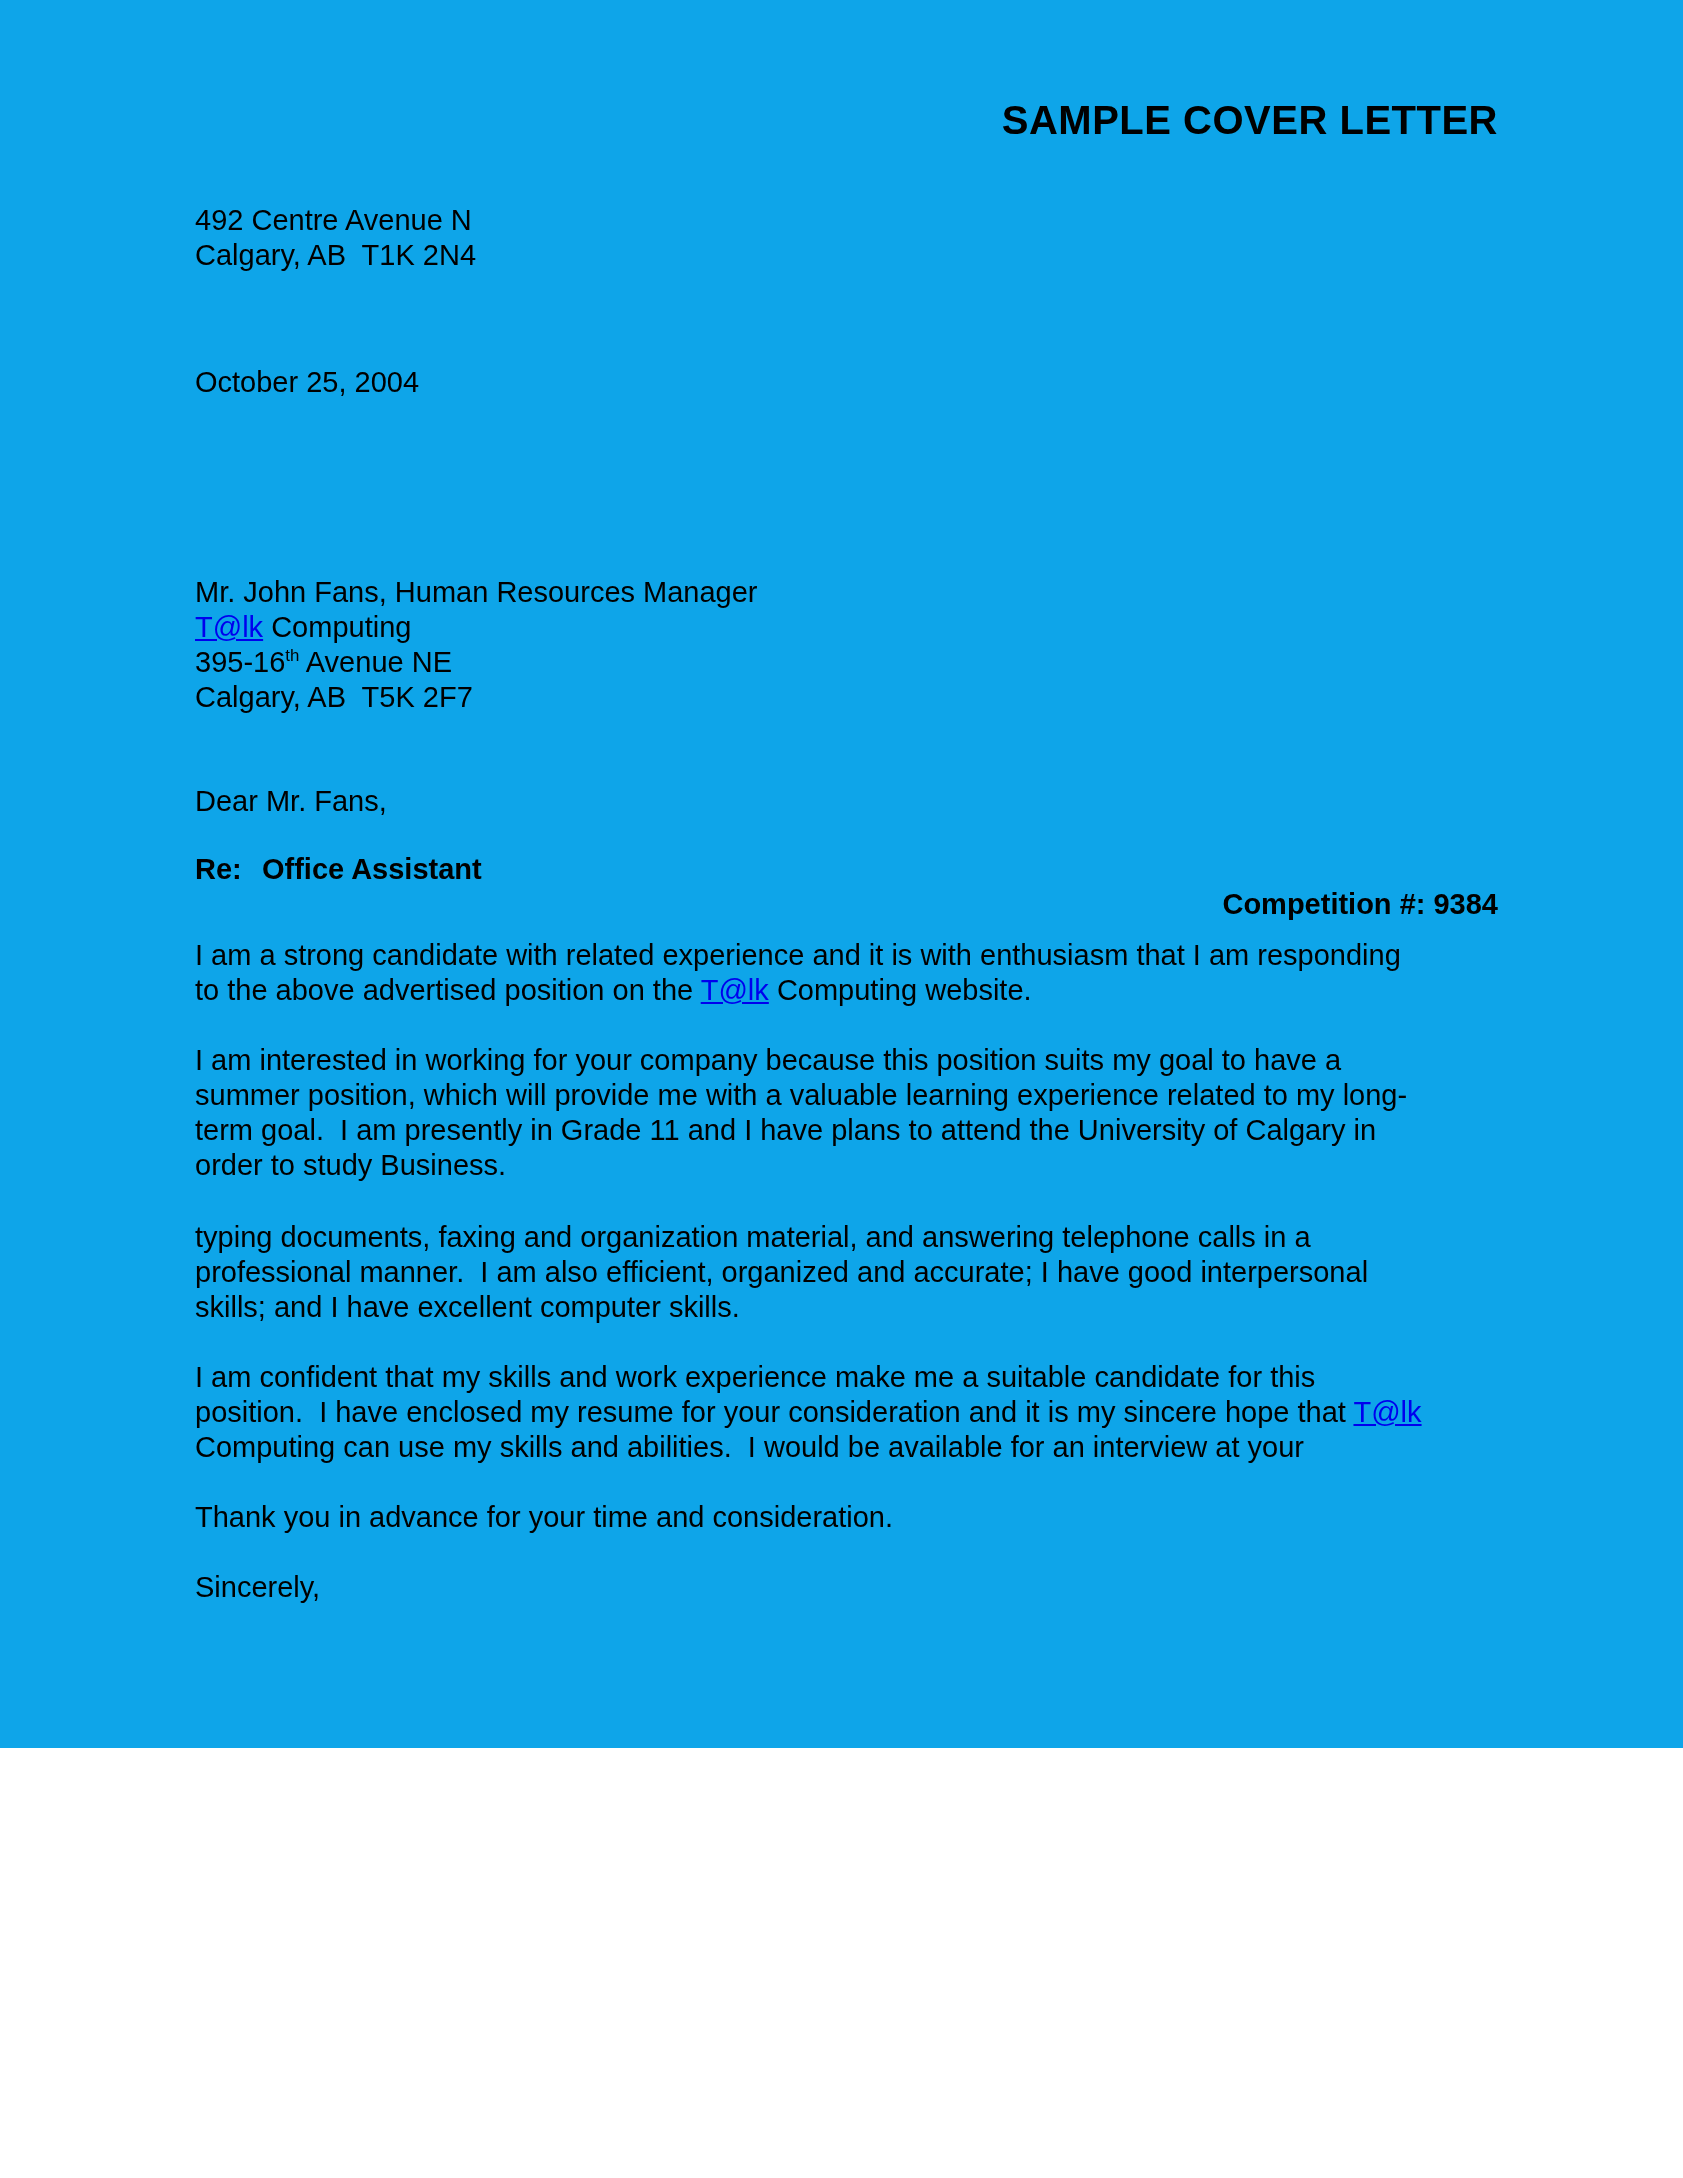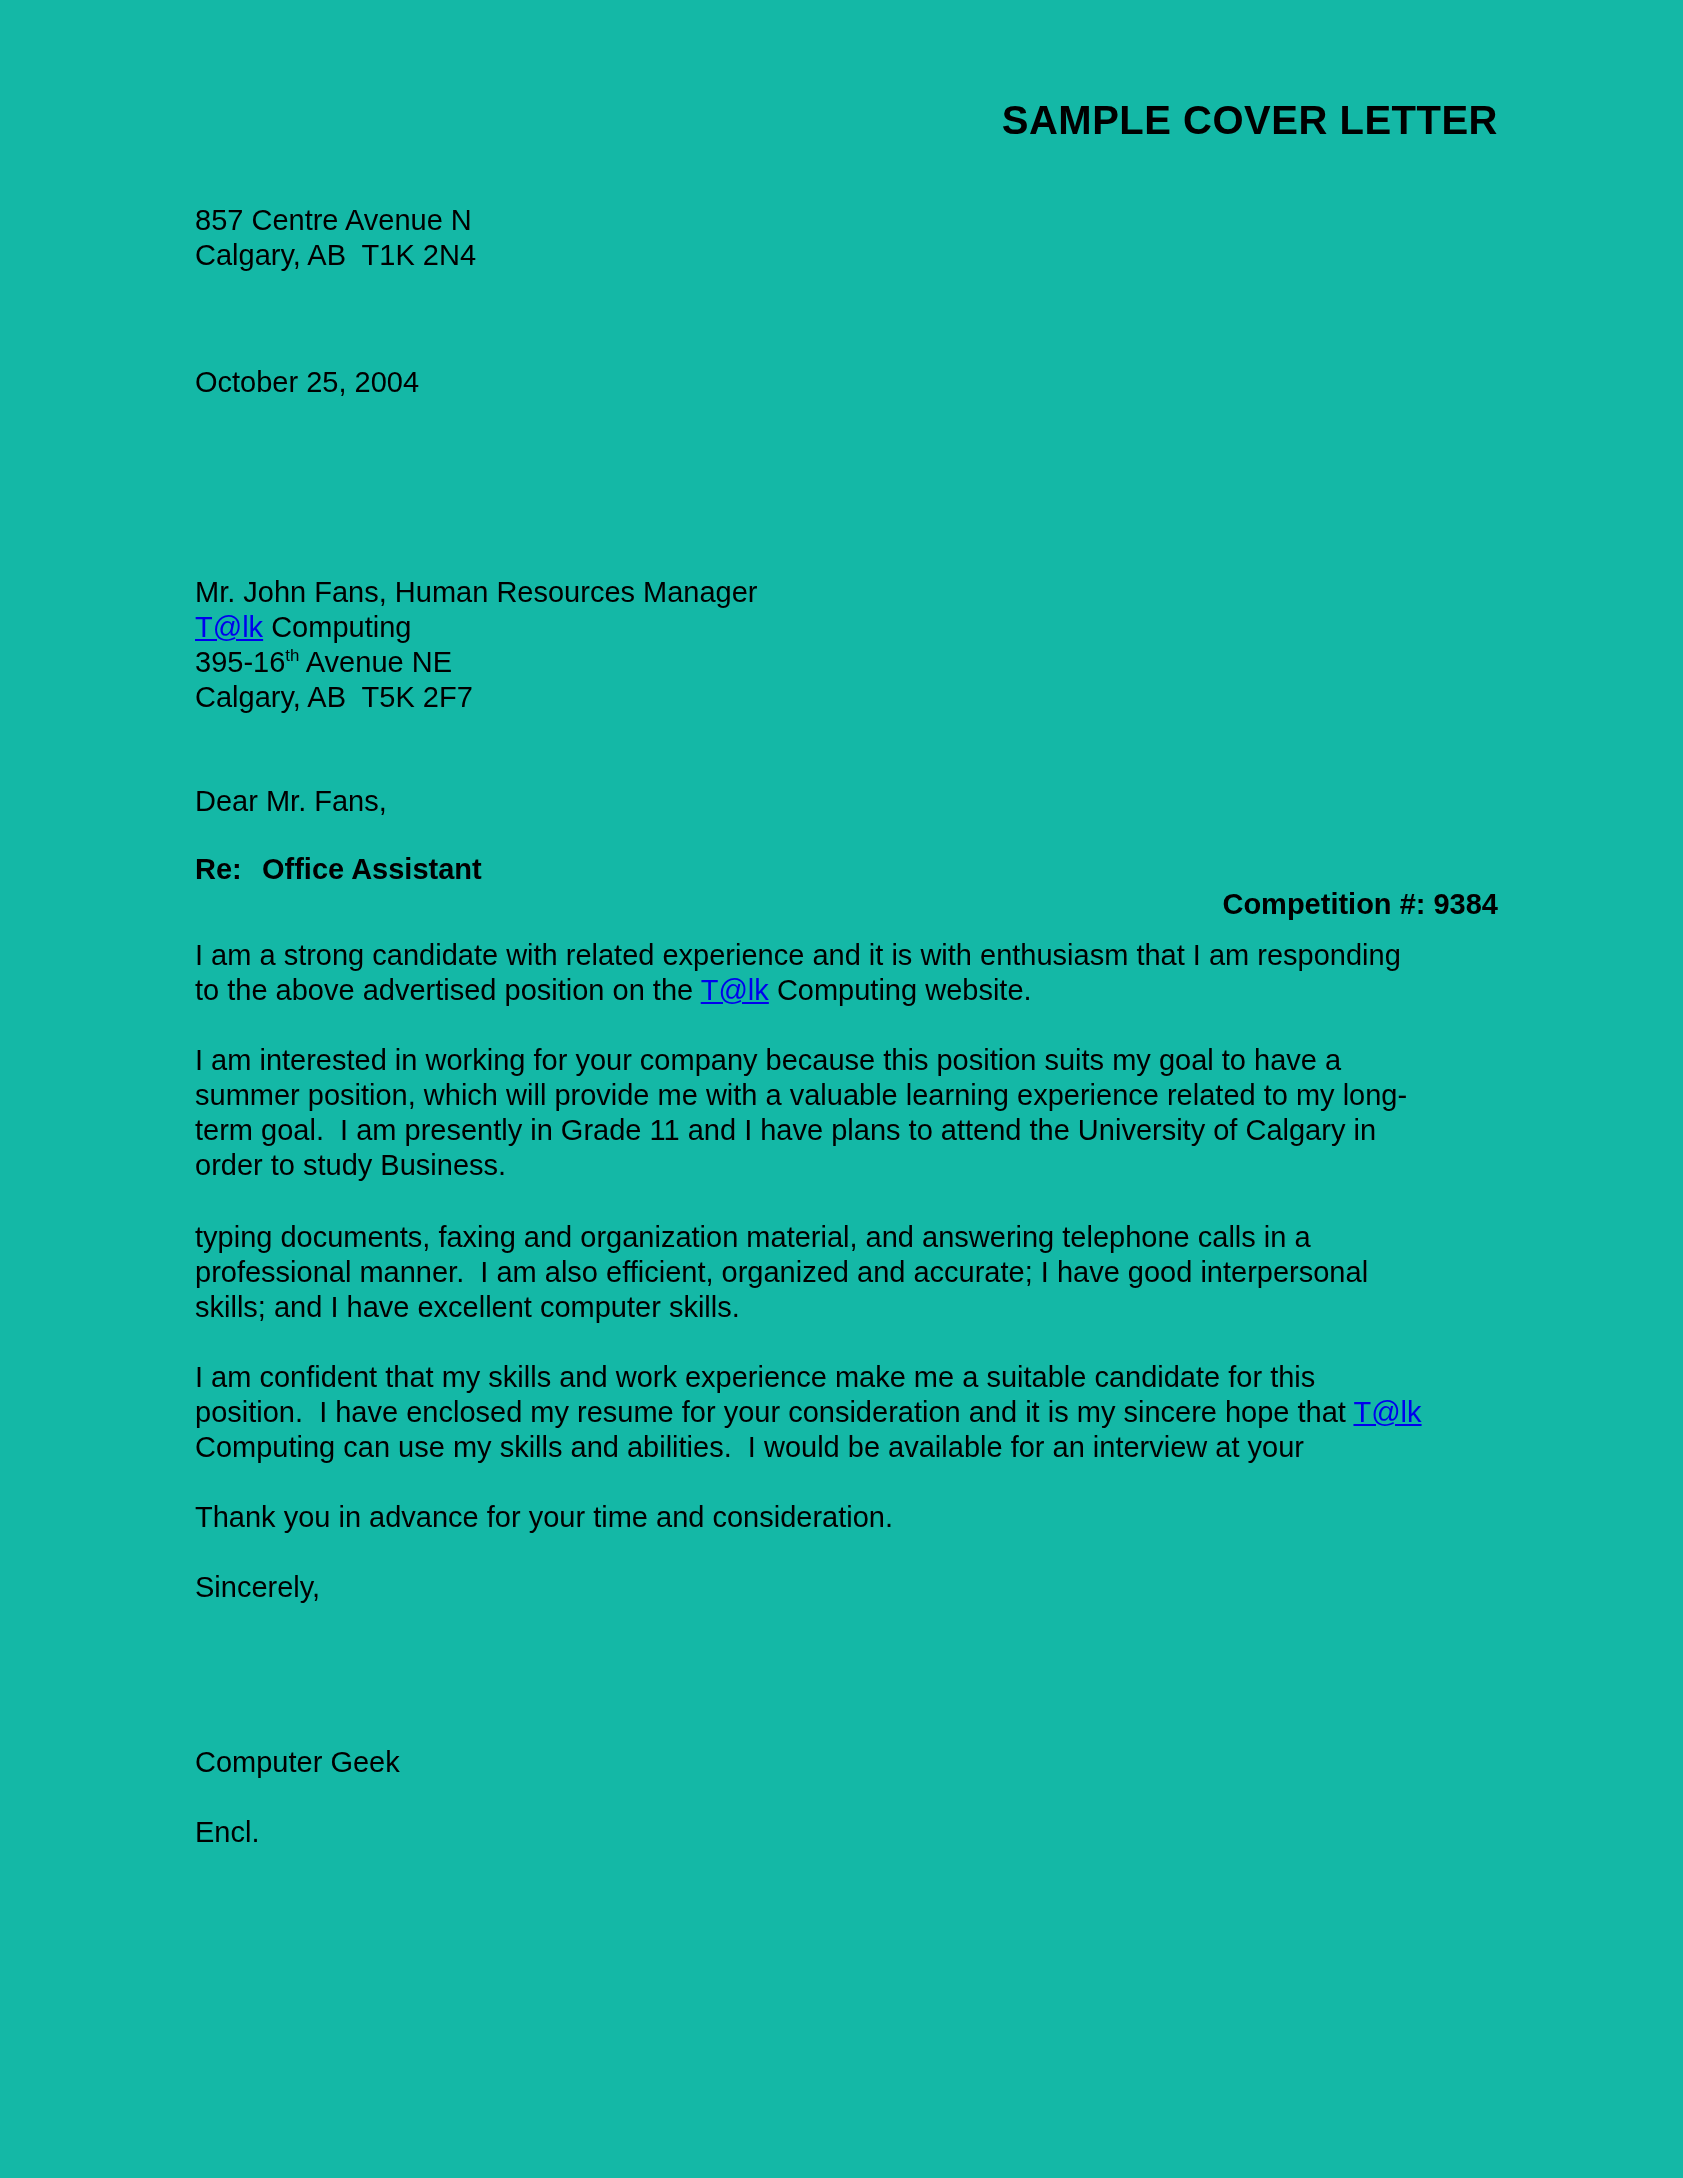--- a/index.html
+++ b/index.html
@@ -3,22 +3,22 @@
 <meta charset="utf-8">
 <style>
   html, body {
     margin: 0;
     padding: 0;
     background: #ffffff;
   }
   .page {
     position: relative;
     width: 1683px;
-    height: 2178px;
-    background: #14b8a6;
+    height: 1748px;
+    background: #0ea5e9;
     color: #000000;
     font-family: "Liberation Sans", sans-serif;
     overflow: hidden;
   }
   .doc-title {
     position: absolute;
     top: 98px;
     right: 185px;
     font-size: 40px;
     font-weight: bold;
@@ -55,21 +55,21 @@
 </head>
 <body>
 
 <div class="page">
 
   <div class="doc-title">SAMPLE COVER LETTER</div>
 
   <div class="content">
 
     <div class="block">
-      <div class="line">857 Centre Avenue N</div>
+      <div class="line">492 Centre Avenue N</div>
       <div class="line">Calgary, AB  T1K 2N4</div>
     </div>
 
     <div class="block" style="margin-top:92px">October 25, 2004</div>
 
     <div class="block" style="margin-top:175px">
       <div class="line">Mr. John Fans, Human Resources Manager</div>
       <div class="line"><a class="link">T@lk</a><span> Computing</span></div>
       <div class="line"><span>395-16</span><sup class="ordinal">th</sup><span> Avenue NE</span></div>
       <div class="line">Calgary, AB  T5K 2F7</div>

